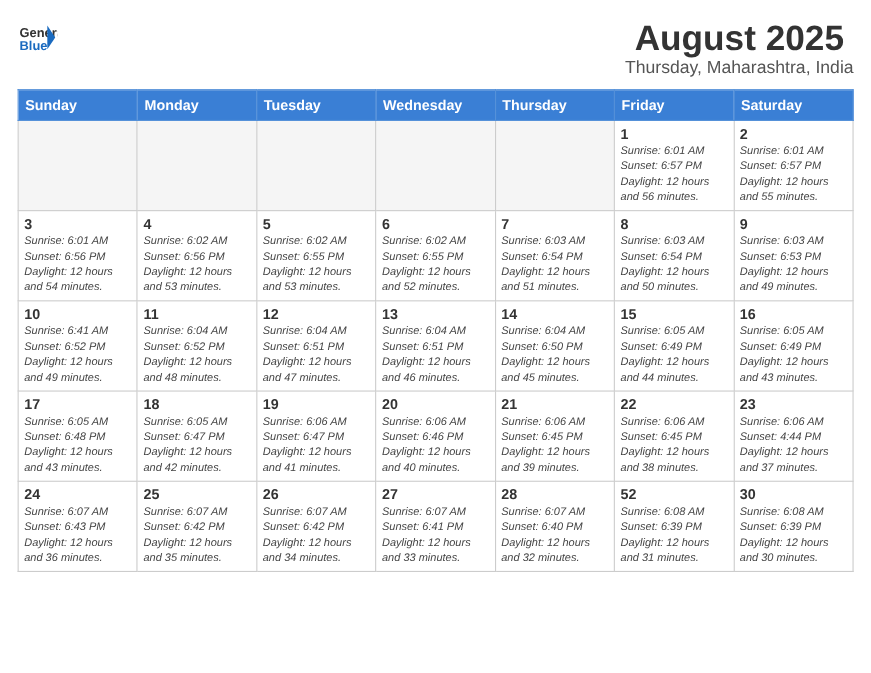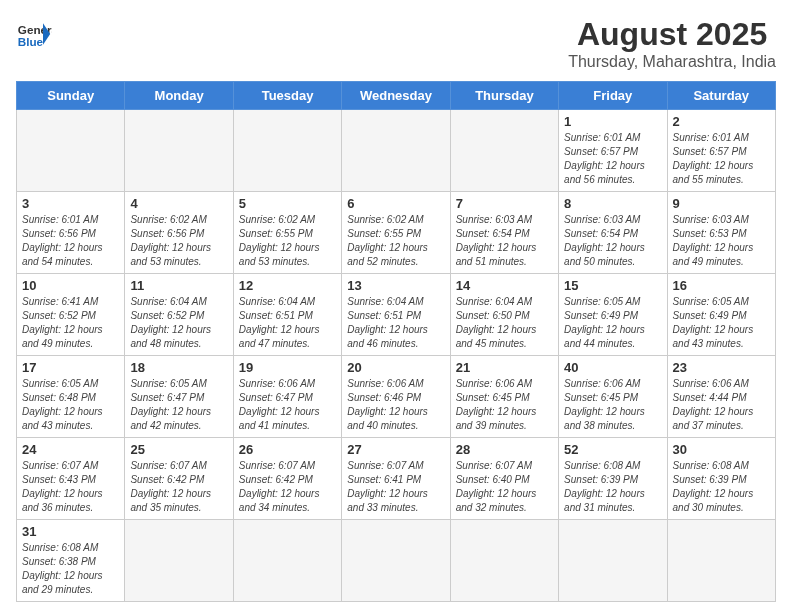--- a/index.html
+++ b/index.html
@@ -39,21 +39,21 @@
       color: #555;
     }
     .calendar {
       width: 100%;
       border-collapse: collapse;
       border: 1px solid #ccc;
     }
     .calendar th {
       background: #3a7fd5;
       color: #fff;
-      text-align: center;
+      text-align: left;
       padding: 6px 6px;
       font-size: 13px;
       font-weight: bold;
       border: 1px solid #5591d9;
       margin-left: 48px;
     }
     .calendar td {
       border: 1px solid #ccc;
       vertical-align: top;
       padding: 4px 5px;
@@ -245,21 +245,21 @@
 Sunset: 6:46 PM
 Daylight: 12 hours and 40 minutes.</div>
         </td>
         <td>
           <span class="day-number">21</span>
           <div class="day-info">Sunrise: 6:06 AM
 Sunset: 6:45 PM
 Daylight: 12 hours and 39 minutes.</div>
         </td>
         <td>
-          <span class="day-number">40</span>
+          <span class="day-number">22</span>
           <div class="day-info">Sunrise: 6:06 AM
 Sunset: 6:45 PM
 Daylight: 12 hours and 38 minutes.</div>
         </td>
         <td>
           <span class="day-number">23</span>
           <div class="day-info">Sunrise: 6:06 AM
 Sunset: 4:44 PM
 Daylight: 12 hours and 37 minutes.</div>
         </td>
@@ -301,28 +301,14 @@
 Sunset: 6:39 PM
 Daylight: 12 hours and 31 minutes.</div>
         </td>
         <td>
           <span class="day-number">30</span>
           <div class="day-info">Sunrise: 6:08 AM
 Sunset: 6:39 PM
 Daylight: 12 hours and 30 minutes.</div>
         </td>
       </tr>
-      <tr class="last-row">
-        <td>
-          <span class="day-number">31</span>
-          <div class="day-info">Sunrise: 6:08 AM
-Sunset: 6:38 PM
-Daylight: 12 hours and 29 minutes.</div>
-        </td>
-        <td class="empty"></td>
-        <td class="empty"></td>
-        <td class="empty"></td>
-        <td class="empty"></td>
-        <td class="empty"></td>
-        <td class="empty"></td>
-      </tr>
     </tbody>
 </table>
 
 </body></html>

